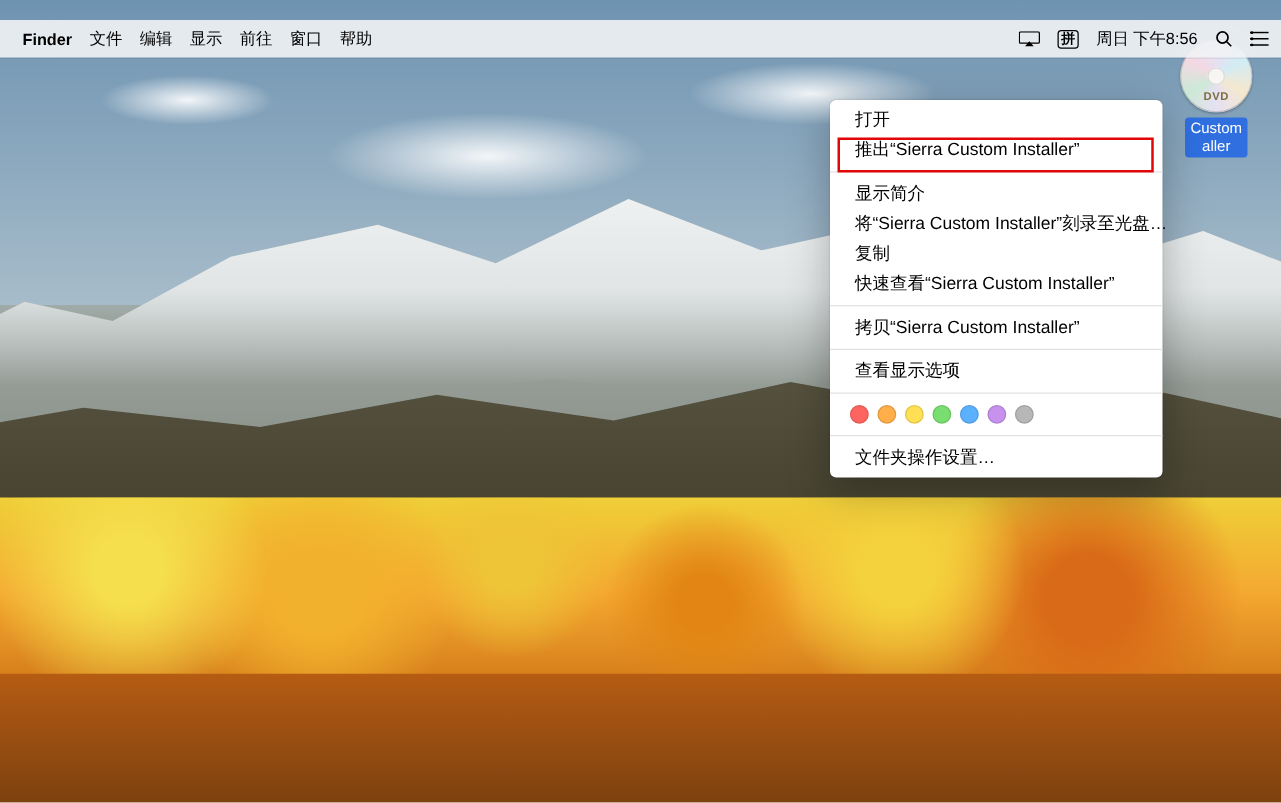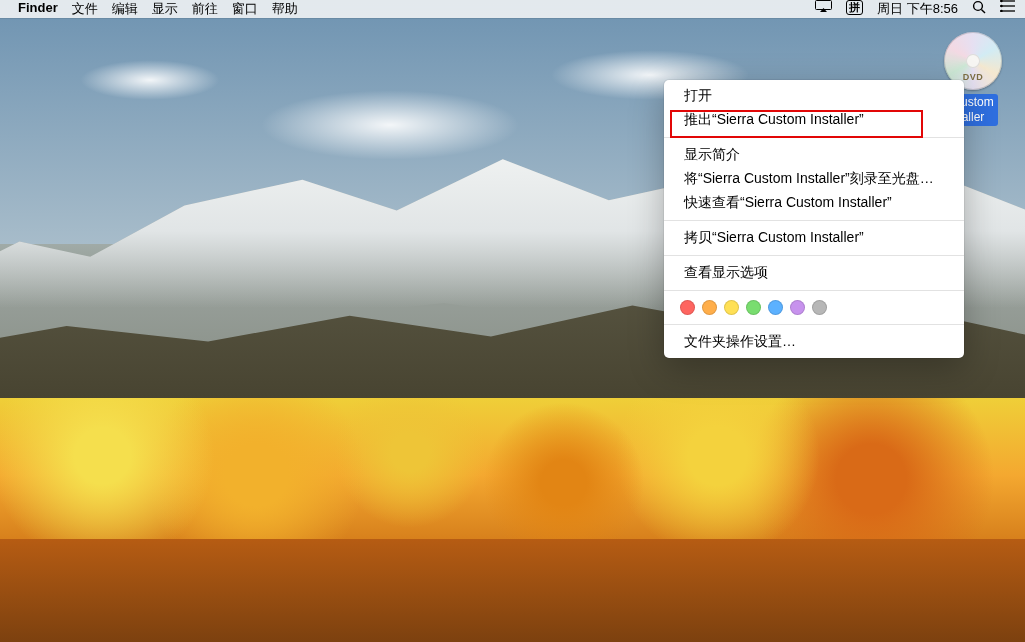--- a/index.html
+++ b/index.html
@@ -76,26 +76,26 @@
         radial-gradient(circle at 85% 42%, #d96a17 4%, transparent 14%),
         linear-gradient(to bottom,#efcf38 0%, #f4a830 40%, #d17818 80%);
     }
     .foliage-front{
       position:absolute; left:0; top:84%; width:100%; height:20%;
       background:linear-gradient(to bottom,#b65c13,#6e3a0e);
     }
     
     .menubar {
       position: absolute;
-      top: 0; left: 0; right: 0;
-      height: 18px;
+      top: 16px; left: 0; right: 0;
+      height: 30px;
       background: rgba(248,248,248,0.85);
       backdrop-filter: blur(20px);
       display: flex;
-      align-items: flex-start;
+      align-items: center;
       padding: 0 10px 0 8px;
       font-size: 13px;
       color: #000;
       z-index: 100;
       box-shadow: 0 1px 0 rgba(0,0,0,0.08);
     }
     .menubar .apple { font-size:14px; margin-right:10px; }
     .menubar .app-name { font-weight:600; margin-right:14px; }
     .menubar .menu-item { margin-right:14px; cursor:default; }
     .menubar .spacer { flex:1; }
@@ -124,21 +124,21 @@
     .dvd-label{
       position:absolute; top:40px; left:50%; transform:translateX(-50%);
       font-size:9px; font-weight:700; color:#7d6f43; letter-spacing:0.5px;
     }
     .icon-name{
       display:inline-block; background:#2f6fe0; color:#fff; font-size:12px; line-height:15px;
       padding:1px 4px; border-radius:3px; max-width:70px; word-break:break-all;
     }
     
     .context-menu{
-      position:absolute; top:80px; left:664px; width:300px;
+      position:absolute; top:80px; left:664px; width:266px;
       background:#fff; border-radius:5px;
       box-shadow:0 10px 35px rgba(0,0,0,0.28), 0 0 0 1px rgba(0,0,0,0.06);
       padding:4px 0;
       font-size:14px; z-index:60;
     }
     .ctx-item{
       padding:3px 20px; color:#000; white-space:nowrap; cursor:default;
     }
     .ctx-sep{ height:1px; background:#e2e2e2; margin:5px 0; }
     .tag-row{
@@ -213,20 +213,21 @@
       <span>Custom</span><br><span>aller</span>
     </span>
   </div>
 
   <div class="context-menu">
     <div class="ctx-item">打开</div>
     <div class="ctx-item">推出“Sierra Custom Installer”</div>
     <div class="ctx-sep"></div>
     <div class="ctx-item">显示简介</div>
     <div class="ctx-item">将“Sierra Custom Installer”刻录至光盘…</div>
+    <div class="ctx-item">复制</div>
     <div class="ctx-item">快速查看“Sierra Custom Installer”</div>
     <div class="ctx-sep"></div>
     <div class="ctx-item">拷贝“Sierra Custom Installer”</div>
     <div class="ctx-sep"></div>
     <div class="ctx-item">查看显示选项</div>
     <div class="ctx-sep"></div>
     <div class="tag-row">
       <span class="tag-dot" style="background:#fe6560"></span>
       <span class="tag-dot" style="background:#ffae4a"></span>
       <span class="tag-dot" style="background:#ffe055"></span>

